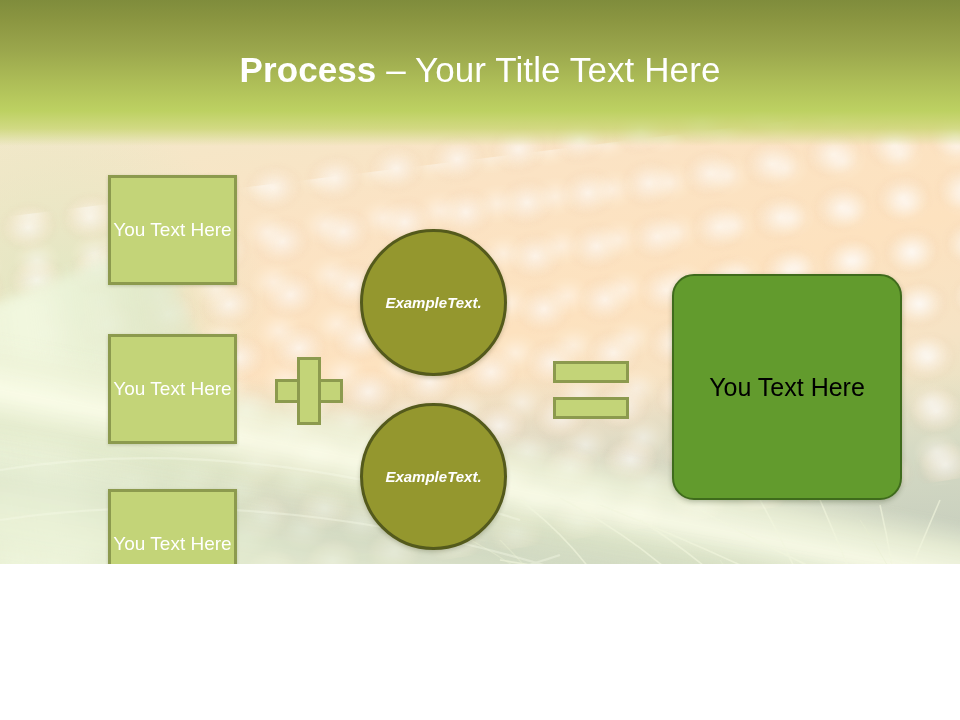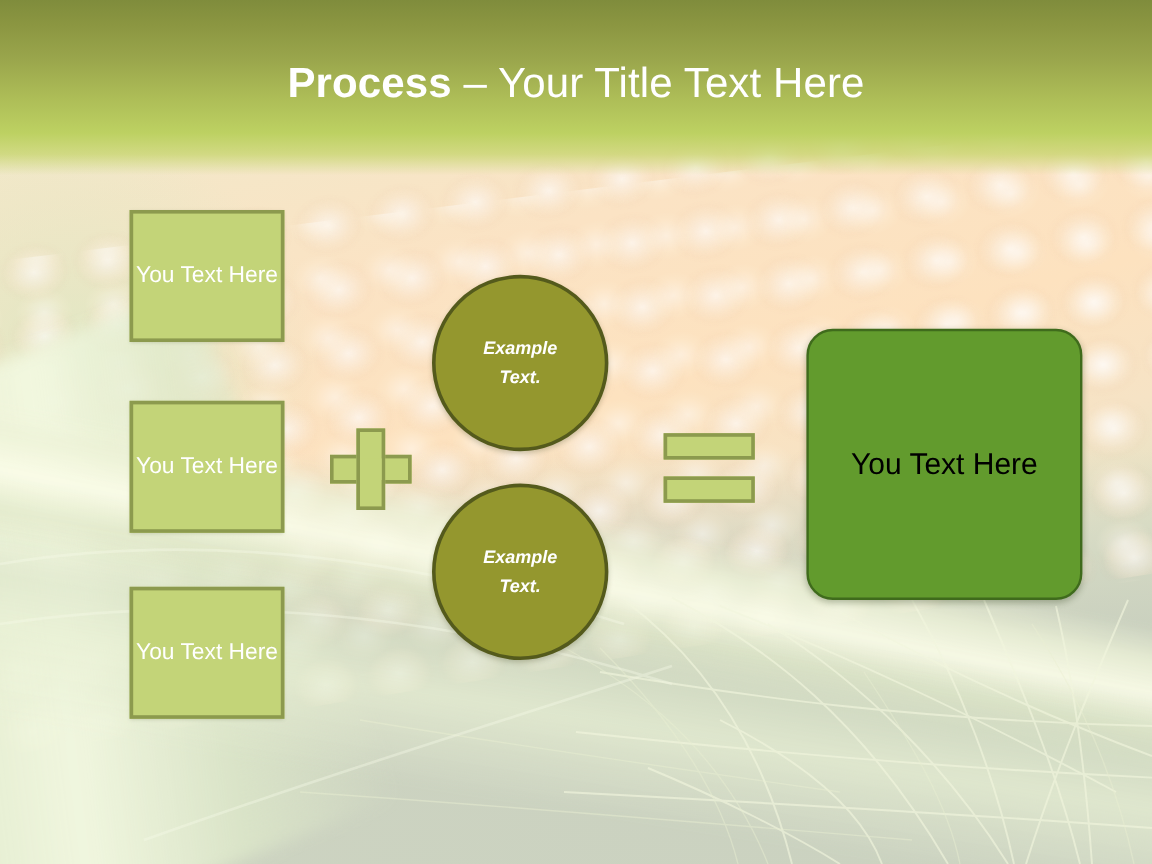--- a/index.html
+++ b/index.html
@@ -6,21 +6,21 @@
   html,body { width:960px; height:720px; overflow:hidden; }
   body {
     font-family:"Liberation Sans", sans-serif;
     background:#ffffff;
     position:relative;
   }
 
   
   #slide {
     position:absolute; left:0; top:0;
-    width:960px; height:720px;
+    width:960px; height:564px;
     overflow:hidden;
     background:#737373;
   }
 
   
   .photo {
     position:absolute; left:0; top:0; width:960px; height:720px;
     background:
       
       radial-gradient(ellipse 300px 260px at 60px 300px, rgba(222,232,196,0.95) 0%, rgba(222,232,196,0.0) 70%),
@@ -151,21 +151,21 @@
     background:#c3d478;
   }
 
   
   .circle {
     position:absolute;
     width:147px; height:147px;
     border-radius:50%;
     background:#94972e;
     border:3px solid #545a1c;
-    display:flex; flex-direction:column; align-items:center; justify-content:center;
+    display:flex; flex-direction:row; align-items:center; justify-content:center;
     text-align:center;
     color:#ffffff;
     font-size:15px;
     font-weight:bold;
     font-style:italic;
     line-height:1.55;
     box-shadow:0 2px 4px rgba(60,65,25,0.25);
   }
   #circle-0 { left:360px; top:229px; }
   #circle-1 { left:360px; top:403px; }

